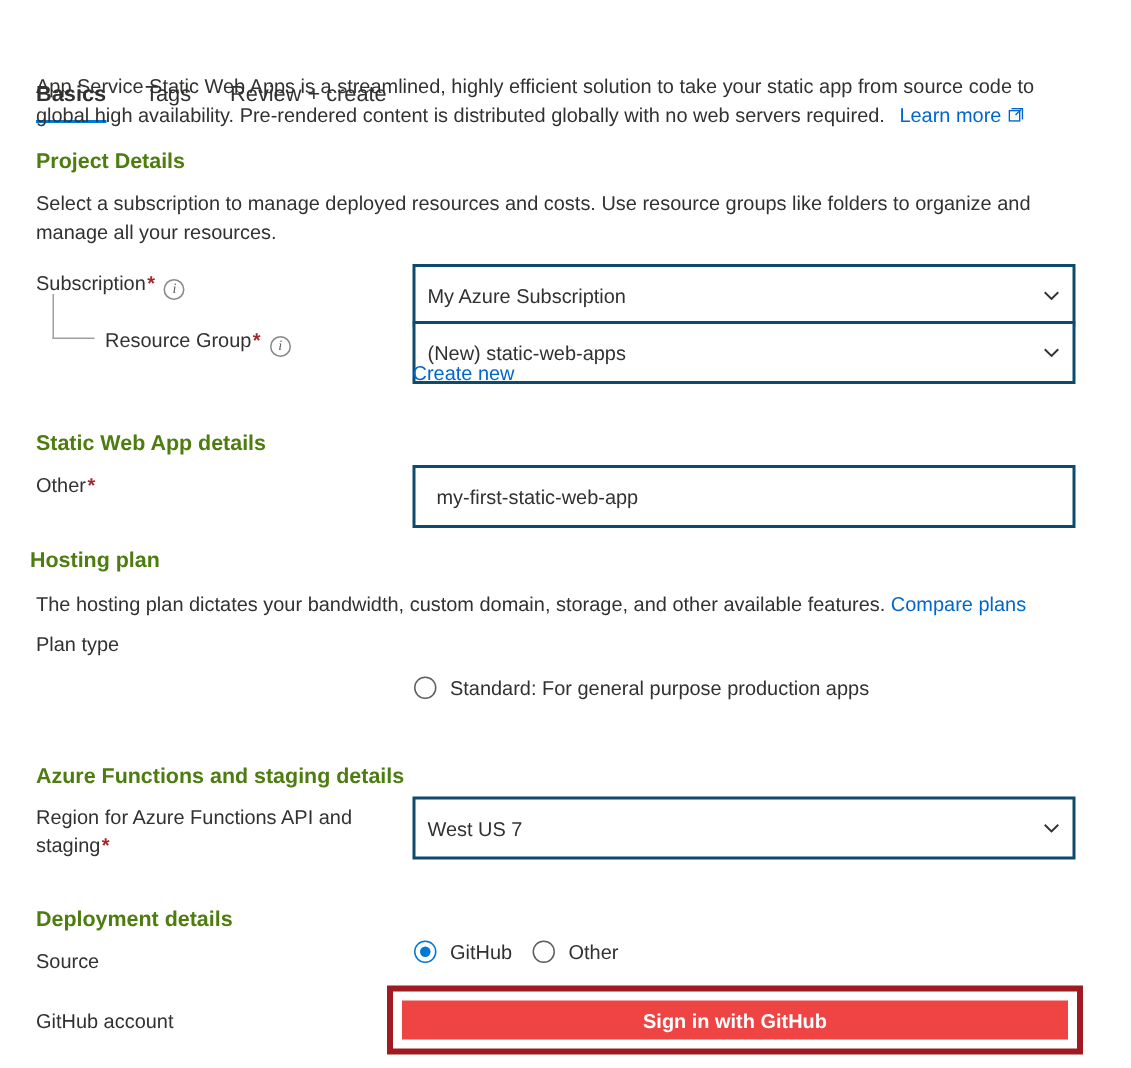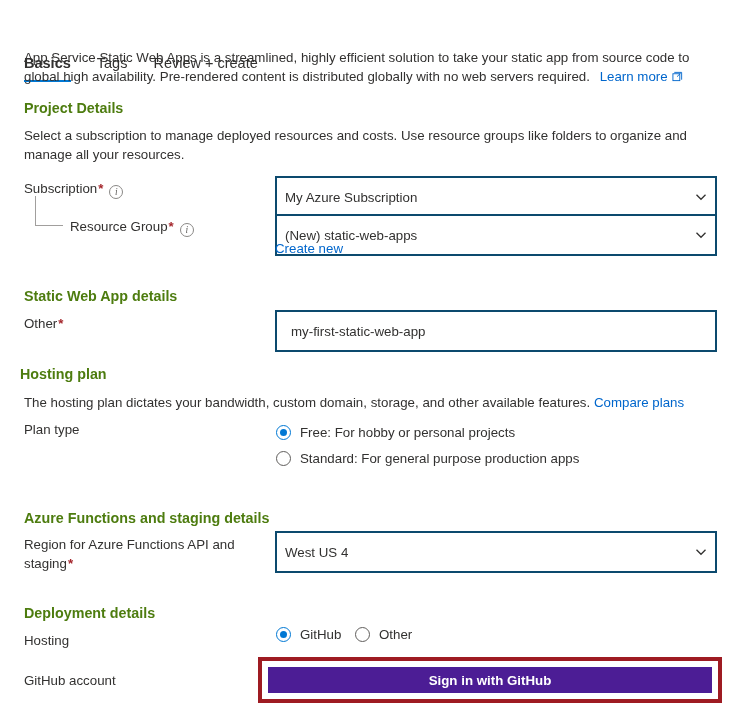--- a/index.html
+++ b/index.html
@@ -93,21 +93,21 @@
 
   
   .highlight-box {
     position: absolute; left: 258px; top: 657px;
     width: 464px; height: 46px;
     border: 4px solid #9e1b22; background: #ffffff;
   }
   .gh-button {
     position: absolute; left: 268px; top: 667px;
     width: 444px; height: 26px;
-    background: #4c1d95; color: #ffffff;
+    background: #ef4444; color: #ffffff;
     font-size: 13.3px; font-weight: bold;
     display: flex; align-items: center; justify-content: center;
     cursor: pointer; border: none;
     font-family: "Liberation Sans", sans-serif;
   }
 </style>
 </head>
 <body>
 
 <div class="page">
@@ -169,46 +169,42 @@
 
   <div class="section-head" style="left:20px; top:365px;">Hosting plan</div>
 
   <div class="desc" style="left:24px; top:393px; width:700px;">
     <span>The hosting plan dictates your bandwidth, custom domain, storage, and other available features.</span>
     <a class="link">Compare plans</a>
   </div>
 
   <div class="field-label" style="left:24px; top:420px;text-align:right;">Plan type</div>
 
-  <div class="radio-row" style="left:276px; top:425px;">
-    <span class="radio checked"></span>
-    <span>Free: For hobby or personal projects</span>
-  </div>
 
   <div class="radio-row" style="left:276px; top:451px;">
     <span class="radio"></span>
     <span>Standard: For general purpose production apps</span>
   </div>
 
   <div class="section-head" style="left:24px; top:509px;">Azure Functions and staging details</div>
 
   <div class="field-label" style="left:24px; top:535px; width:240px;">
     <span>Region for Azure Functions API and staging</span><span class="req">*</span>
   </div>
 
   <div class="control" style="top:531px;">
-    <span class="val">West US 4</span>
+    <span class="val">West US 7</span>
     <svg class="chev" viewBox="0 0 12 12">
       <path d="M1.5 3.8 L6 8.3 L10.5 3.8" stroke="#323130" stroke-width="1.3" fill="none"></path>
     </svg>
   </div>
 
   <div class="section-head" style="left:24px; top:604px;">Deployment details</div>
 
-  <div class="field-label" style="left:24px; top:631px;">Hosting</div>
+  <div class="field-label" style="left:24px; top:631px;">Source</div>
 
   <div class="radio-row" style="left:276px; top:627px;align-items:flex-end;">
     <span class="radio checked"></span>
     <span>GitHub</span>
   </div>
 
   <div class="radio-row" style="left:355px; top:627px;">
     <span class="radio"></span>
     <span>Other</span>
   </div>

